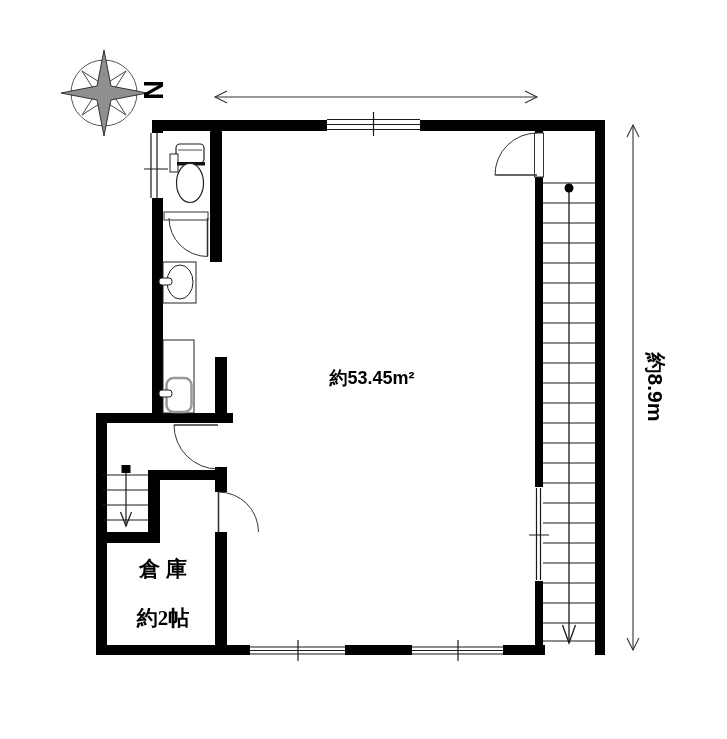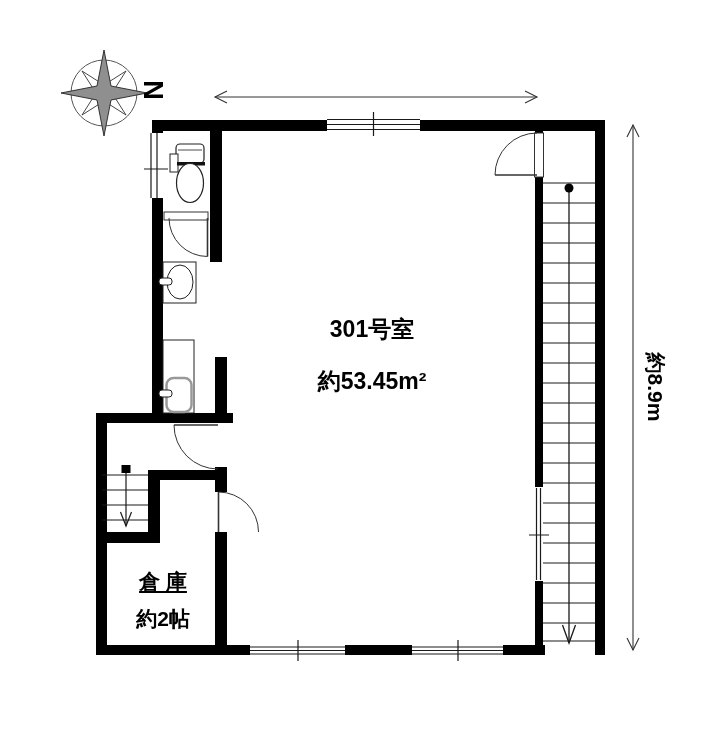--- a/index.html
+++ b/index.html
@@ -3,24 +3,24 @@
 <meta charset="utf-8">
 <style>
   html,body{margin:0;padding:0;background:#ffffff;}
   .plan{position:relative;width:727px;height:739px;background:#fff;overflow:hidden;
         font-family:"Liberation Sans","DejaVu Sans",sans-serif;color:#000;}
   .plan-svg{position:absolute;left:0;top:0;}
   .lbl{position:absolute;text-align:center;font-weight:bold;color:#000;line-height:1.1;}
   .lbl-dim-w{left:298px;top:52px;width:160px;font-size:21px;}
   .lbl-dim-h{left:574px;top:374px;width:160px;height:26px;font-size:21px;transform:rotate(90deg);}
   .lbl-room-no{left:252px;top:317px;width:240px;font-size:23px;}
-  .lbl-room-m2{left:252px;top:369px;width:240px;font-size:23px;}
+  .lbl-room-m2{left:252px;top:369px;width:240px;font-size:18px;}
   .lbl-room-tsubo{left:252px;top:419px;width:240px;font-size:23px;}
-  .lbl-storage{left:100px;top:570px;width:126px;font-size:21px;text-decoration:underline;}
-  .lbl-storage-size{left:100px;top:607px;width:126px;font-size:21px;}
+  .lbl-storage{left:100px;top:557px;width:126px;font-size:21px;}
+  .lbl-storage-size{left:100px;top:607px;width:126px;font-size:21px;font-family:Liberation Serif, serif;}
   .lbl-north{left:135px;top:74px;width:32px;height:32px;font-size:27px;transform:rotate(90deg);}
 </style>
 </head>
 <body>
 
 <div class="plan">
 
   <svg class="plan-svg" width="727" height="739" viewBox="0 0 727 739">
 
     <g fill="#000000">
@@ -135,17 +135,16 @@
 
     <g>
       <circle cx="104" cy="93" r="33" fill="none" stroke="#555" stroke-width="1"></circle>
       <path d="M126 71L112 93L126 115L104 101L82 115L96 93L82 71L104 85Z" fill="#ffffff" stroke="#333" stroke-width="0.9"></path>
       <path d="M104 50L111 86L147 93L111 100L104 136L97 100L61 93L97 86Z" fill="#8f8f8f" stroke="#222" stroke-width="0.9"></path>
     </g>
   </svg>
 
   <div class="lbl lbl-north">N</div>
   <div class="lbl lbl-dim-h">約8.9m</div>
-  <div class="lbl lbl-room-no">301号室</div>
   <div class="lbl lbl-room-m2">約53.45m²</div>
   <div class="lbl lbl-storage">倉 庫</div>
   <div class="lbl lbl-storage-size">約2帖</div>
 </div>
 
 </body></html>

